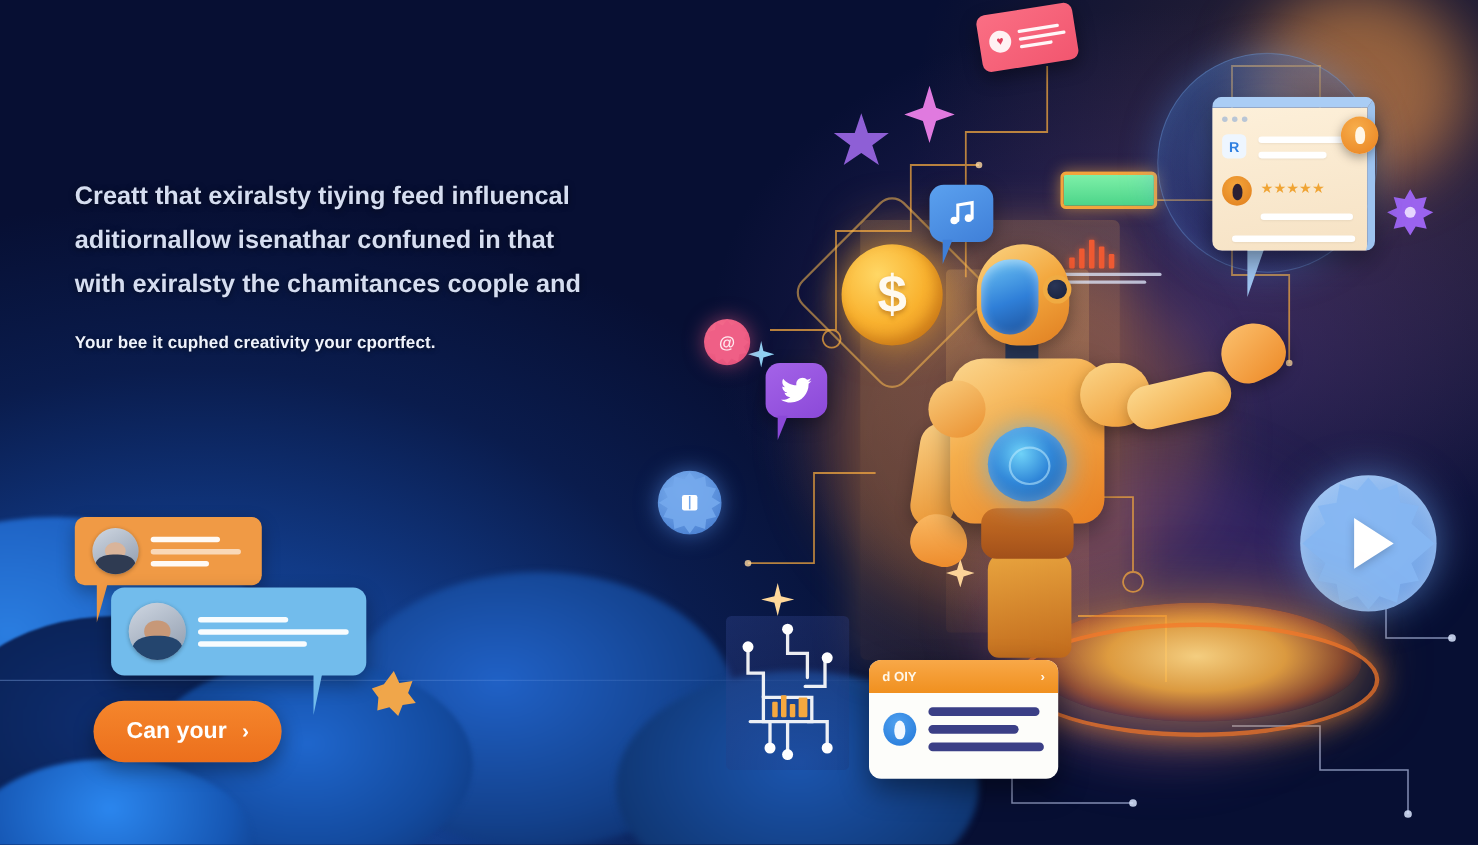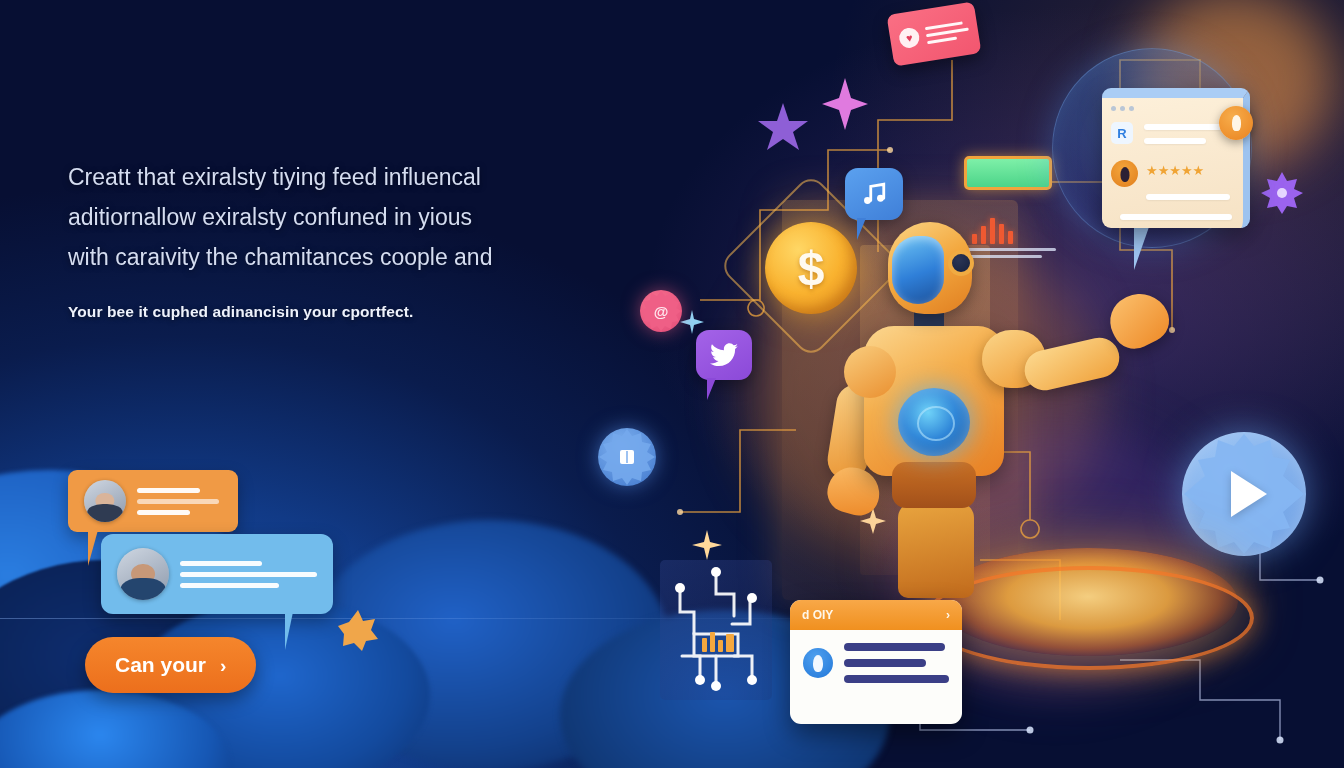--- a/index.html
+++ b/index.html
@@ -38,21 +38,21 @@
     font-size:58px; line-height:1.19; font-weight:700; color:#ffffff;
     letter-spacing:-0.5px; text-shadow:0 2px 10px rgba(0,0,0,.45);
   }
   .hl-2 { position:relative; display:inline-block; }
   .hl-underline {
     position:absolute; left:0; bottom:2px; width:612px; height:9px;
     background:#ef7722; border-radius:2px; z-index:-1;
   }
   .body-copy {
     margin-top:36px; font-size:23px; line-height:1.74;
-    color:#d5ddf0; font-weight:400;
+    color:#d5ddf0; font-weight:700;
     text-shadow:0 1px 6px rgba(0,0,0,.5);
   }
   .sub-copy {
     margin-top:26px; font-size:15.5px; font-weight:700; color:#eef2fb;
     letter-spacing:.1px; text-shadow:0 1px 5px rgba(0,0,0,.5);
   }
 
   
   .bubbles { position:absolute; left:68px; top:470px; width:320px; height:160px; z-index:45; }
   .bubble { position:absolute; display:flex; align-items:center; gap:11px; padding:13px 16px; }
@@ -278,21 +278,21 @@
   }
   .gear-peach {
     left:352px; top:468px; width:46px; height:46px;
     background:radial-gradient(circle at 40% 32%, #f6a69a, #e8736a);
     box-shadow:0 0 18px rgba(235,130,110,.5);
     font-size:14px; color:#fff3ee;
   }
 
   
   .bottom-card {
-    position:absolute; left:230px; top:600px; width:172px; height:124px;
+    position:absolute; left:230px; top:600px; width:172px; height:108px;
     background:#fdfdfa; border-radius:11px;
     box-shadow:0 10px 26px rgba(0,0,0,.42);
     overflow:hidden;
   }
   .bc-head {
     height:30px; background:linear-gradient(180deg,#f8a848,#f0901f);
     display:flex; align-items:center; justify-content:space-between;
     padding:0 12px; color:#fff7e9; font-size:12px; font-weight:700;
   }
   .bc-body { display:flex; align-items:center; gap:11px; padding:13px 13px; }
@@ -425,25 +425,25 @@
     <path d="M22 2 L27 13 L39 11 L35 22 L42 31 L30 33 L26 43 L18 35 L7 38 L8 26 L2 18 L13 14 Z" fill="#f0a64a"></path>
   </svg>
 
   <div class="content">
     <h1 class="headline">
       <br>
     </h1>
 
     <div class="body-copy">
       <div>Creatt that exiralsty tiying feed influencal</div>
-      <div>aditiornallow exiralsty confuned in yious</div>
-      <div>with caraivity the chamitances coople and</div>
-    </div>
-
-    <div class="sub-copy">Your bee it cuphed adinancisin your cportfect.</div>
+      <div>aditiornallow isenathar confuned in that</div>
+      <div>with exiralsty the chamitances coople and</div>
+    </div>
+
+    <div class="sub-copy">Your bee it cuphed creativity your cportfect.</div>
   </div>
 
   <div class="bubbles">
     <div class="bubble bubble-orange">
       <span class="tail"></span>
       <span class="avatar a1">
         <span class="face"></span>
         <span class="shoulders"></span>
       </span>
       <span class="lines">

